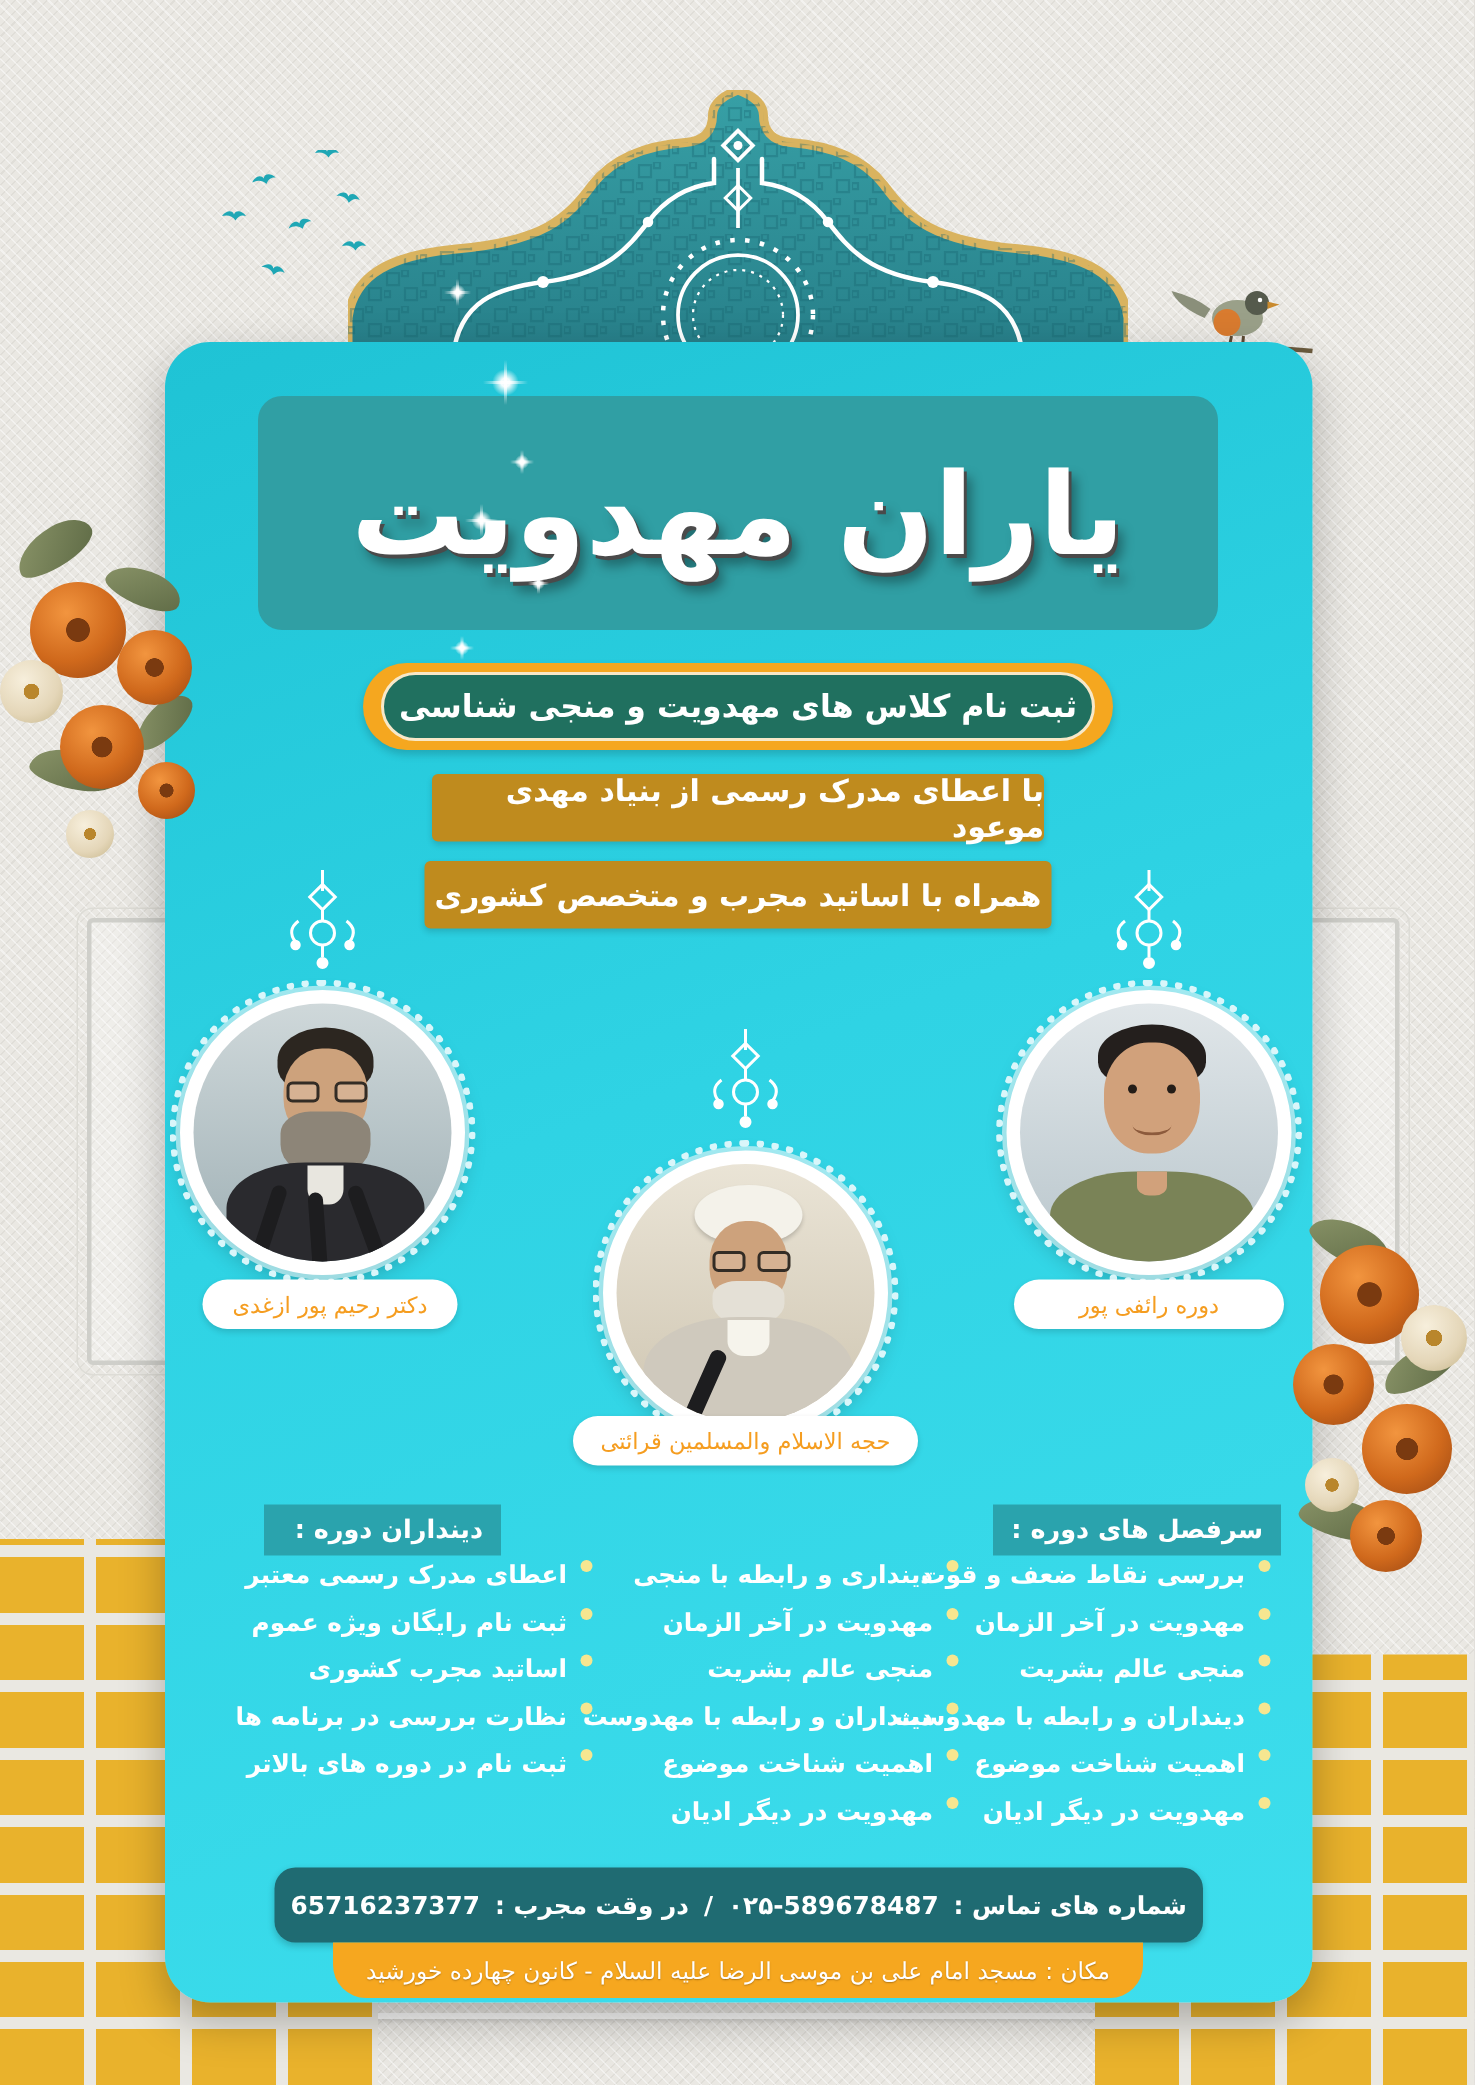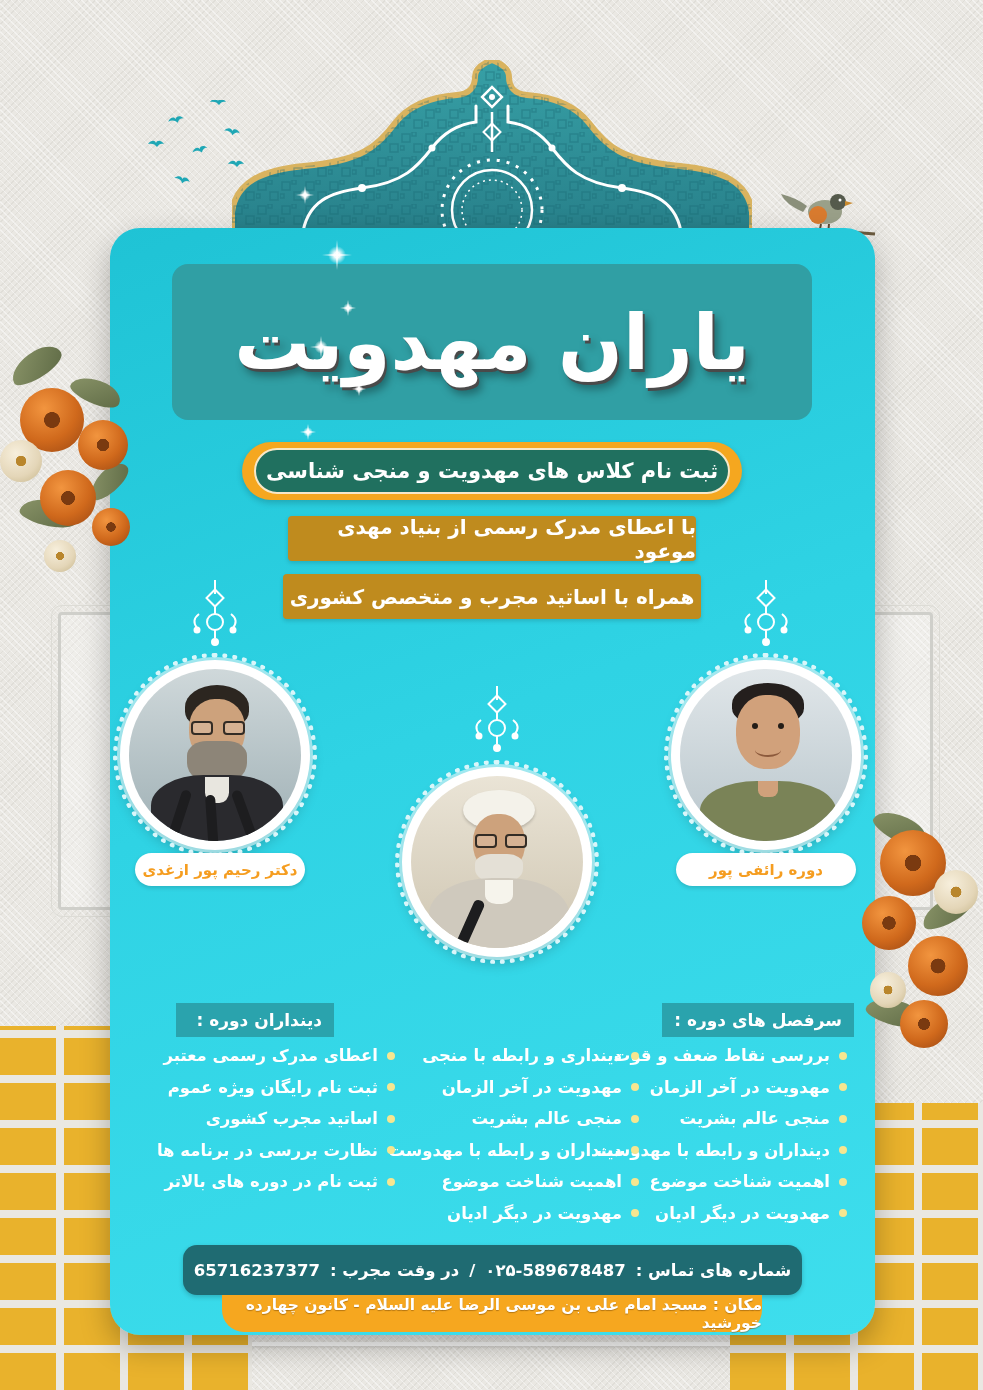--- a/index.html
+++ b/index.html
@@ -103,44 +103,44 @@
   .turban{background:#f4f2ea;border-radius:50%;box-shadow:0 2px 3px rgba(0,0,0,.18);}
   .suit{background:#2a2a2e;border-radius:40% 40% 0 0;}
   .robe{background:#cfc9bd;border-radius:45% 45% 0 0;}
   .shirt-olive{background:#7a8357;border-radius:42% 42% 0 0;}
   .mic{background:#1d1d1f;border-radius:5px;}
   .eye{background:#241d18;border-radius:50%;width:6px;height:6px;}
   .glasses{border:2px solid #332c25;border-radius:4px;width:18px;height:10px;background:rgba(255,255,255,.18);}
   .smile{width:26px;height:12px;border:2px solid #8c5a3c;border-top:none;border-left:none;border-right:none;border-radius:0 0 50% 50%;}
 
   .name-pill{background:#fff;border-radius:17px;display:flex;align-items:center;justify-content:center;
-    color:#f59d20;font-weight:bold;font-size:15px;height:33px;box-shadow:0 2px 4px rgba(0,0,0,.15);}
+    color:#f59d20;font-weight:normal;font-size:15px;height:33px;box-shadow:0 2px 4px rgba(0,0,0,.15);}
   .name-pill.n-left{left:25px;top:625px;width:170px;}
   .name-pill.n-center{left:272px;top:716px;width:230px;}
   .name-pill.n-right{left:566px;top:625px;width:180px;}
 
   .list-header{background:#2aa3ad;color:#fff;font-weight:bold;font-size:17px;height:34px;
     display:flex;align-items:center;padding:0 12px;box-sizing:border-box;}
   .list-header.h-topics{left:552px;top:775px;width:192px;}
   .list-header.h-benefits{left:66px;top:775px;width:158px;}
 
   .col{display:flex;flex-direction:column;align-items:flex-start;}
-  .col .row{display:flex;align-items:center;gap:9px;height:31.5px;direction:rtl;}
+  .col .row{display:flex;gap:9px;height:31.5px;direction:rtl;}
   .col .dot{width:8px;height:8px;border-radius:50%;background:#f6e690;flex:0 0 auto;}
   .col .txt{color:#fff;font-weight:bold;font-size:16.5px;white-space:nowrap;}
   .col.c-topics{right:28px;top:812px;}
   .col.c-middle{right:236px;top:812px;}
   .col.c-benefits{right:480px;top:812px;}
 
   .contact-bar{left:73px;top:1017px;width:619px;height:50px;background:#1f6b72;border-radius:14px;
     display:flex;align-items:center;justify-content:center;gap:10px;direction:rtl;
     color:#fff;font-weight:bold;font-size:16.5px;box-shadow:0 2px 5px rgba(0,0,0,.2);}
   .location-bar{left:112px;top:1067px;width:540px;height:37px;background:#f6a71f;
     border-radius:0 0 22px 22px;display:flex;align-items:center;justify-content:center;
-    color:#fff;font-weight:bold;font-size:15.5px;text-shadow:0 1px 1px rgba(122,74,8,.5);}
+    color:#fff;font-weight:normal;font-size:15.5px;text-shadow:0 1px 1px rgba(122,74,8,.5);}
 </style>
 </head>
 <body>
 
 <div class="stage">
 
   <div class="abs groove"></div>
 
   <div class="abs bricks left"></div>
   <div class="abs bricks right"></div>
@@ -326,20 +326,21 @@
         <div class="abs face" style="left:56px;top:26px;width:64px;height:74px;background:#d1a17b;"></div>
         <div class="abs eye" style="left:72px;top:54px;"></div>
         <div class="abs eye" style="left:98px;top:54px;"></div>
         <div class="abs smile" style="left:75px;top:74px;"></div>
         <div class="abs shirt-olive" style="left:20px;top:112px;width:136px;height:70px;"></div>
         <div class="abs" style="left:78px;top:112px;width:20px;height:16px;background:#d1a17b;border-radius:0 0 40% 40%;"></div>
       </div>
     </div>
 
     <div class="abs name-pill n-left">دکتر رحیم پور ازغدی</div>
+    <div class="abs name-pill n-center">حجه الاسلام والمسلمین قرائتی</div>
     <div class="abs name-pill n-right">دوره رائفی پور</div>
 
     <div class="abs list-header h-topics">سرفصل های دوره :</div>
     <div class="abs list-header h-benefits">دینداران دوره :</div>
 
     <div class="abs col c-topics">
       <div class="row">
           <span class="dot"></span>
           <span class="txt">بررسی نقاط ضعف و قوت</span>
         </div>

